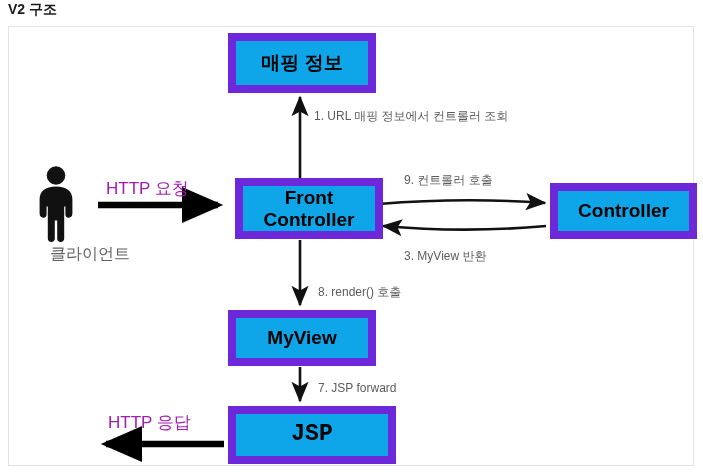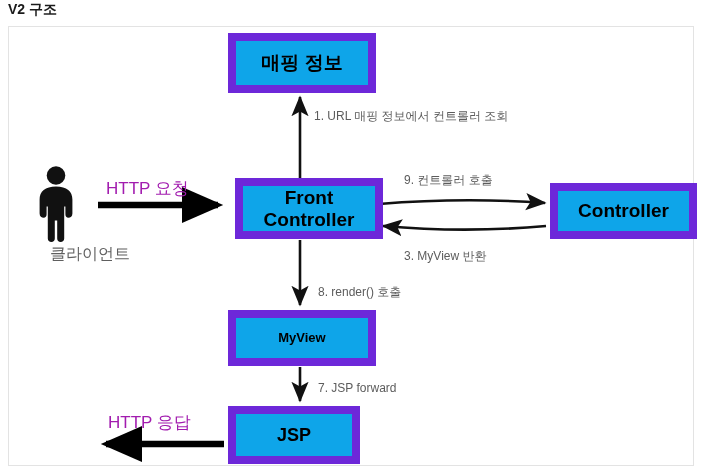--- a/index.html
+++ b/index.html
@@ -67,28 +67,29 @@
     top: 183px;
     width: 147px;
     height: 56px;
     font-size: 19px;
   }
   #node-myview {
     left: 228px;
     top: 310px;
     width: 148px;
     height: 56px;
-    font-size: 13px;
+    font-size: 19px;
   }
   #node-jsp {
     left: 228px;
     top: 406px;
-    width: 132px;
+    width: 168px;
     height: 58px;
-    font-size: 18px;
+    font-size: 23px;
+    font-family: Liberation Mono, monospace;
   }
   .step-label {
     position: absolute;
     font-size: 12px;
     font-weight: normal;
     color: #5c5c5c;
     white-space: nowrap;
   }
   .flow-label {
     position: absolute;

